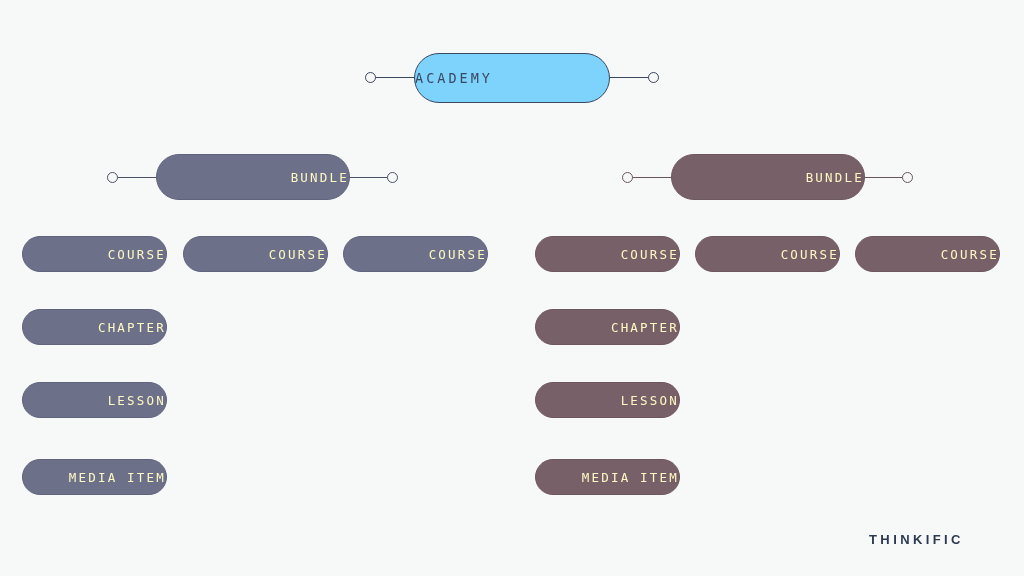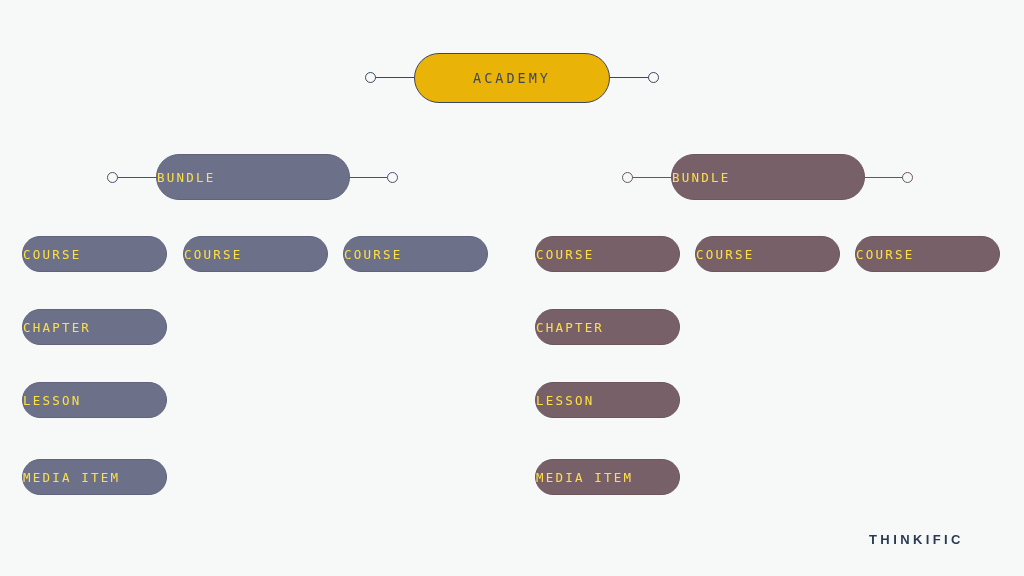--- a/index.html
+++ b/index.html
@@ -22,39 +22,39 @@
     height: 576px;
   }
 
   
   .pill {
     position: absolute;
     box-sizing: border-box;
     border-radius: 999px;
     display: flex;
     align-items: center;
-    justify-content: flex-start;
+    justify-content: flex-end;
     white-space: nowrap;
     letter-spacing: 2.2px;
     font-size: 12.5px;
     font-weight: 400;
-    color: #fde047;
+    color: #fef9c3;
     user-select: none;
   }
 
   
   .node-root {
     position: absolute;
     box-sizing: border-box;
-    background: #eab308;
+    background: #7dd3fc;
     border: 1.6px solid #3c4760;
     border-radius: 999px;
     display: flex;
     align-items: center;
-    justify-content: center;
+    justify-content: flex-start;
     color: #3c4760;
     font-size: 13.5px;
     letter-spacing: 3px;
     white-space: nowrap;
     user-select: none;
   }
 
   
   .conn-line {
     position: absolute;

